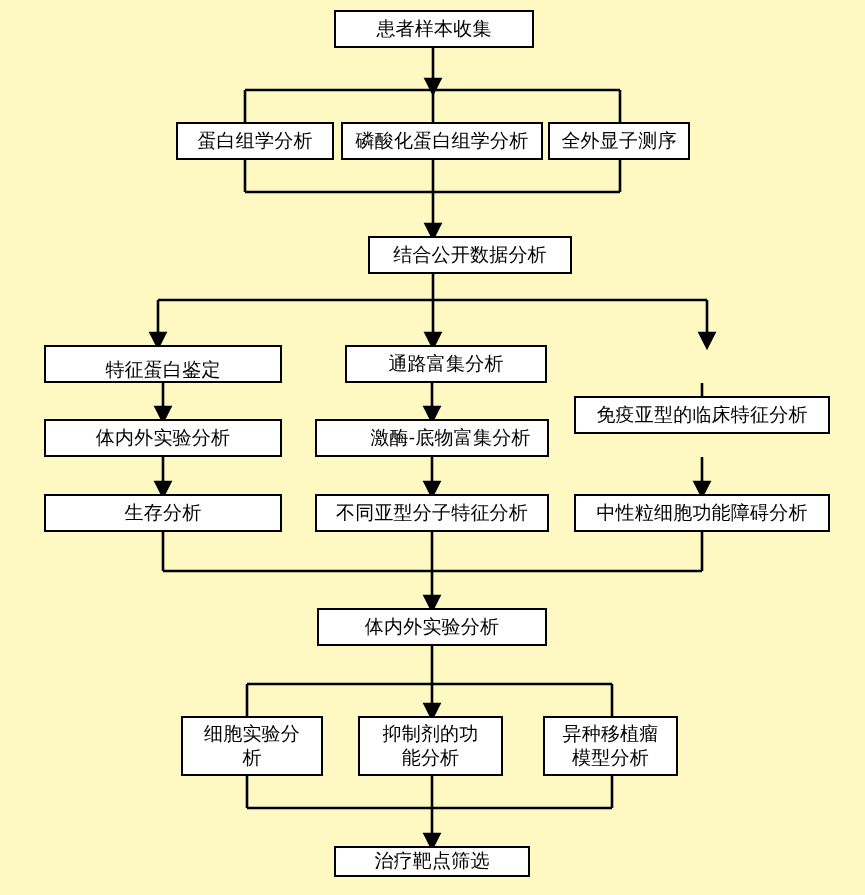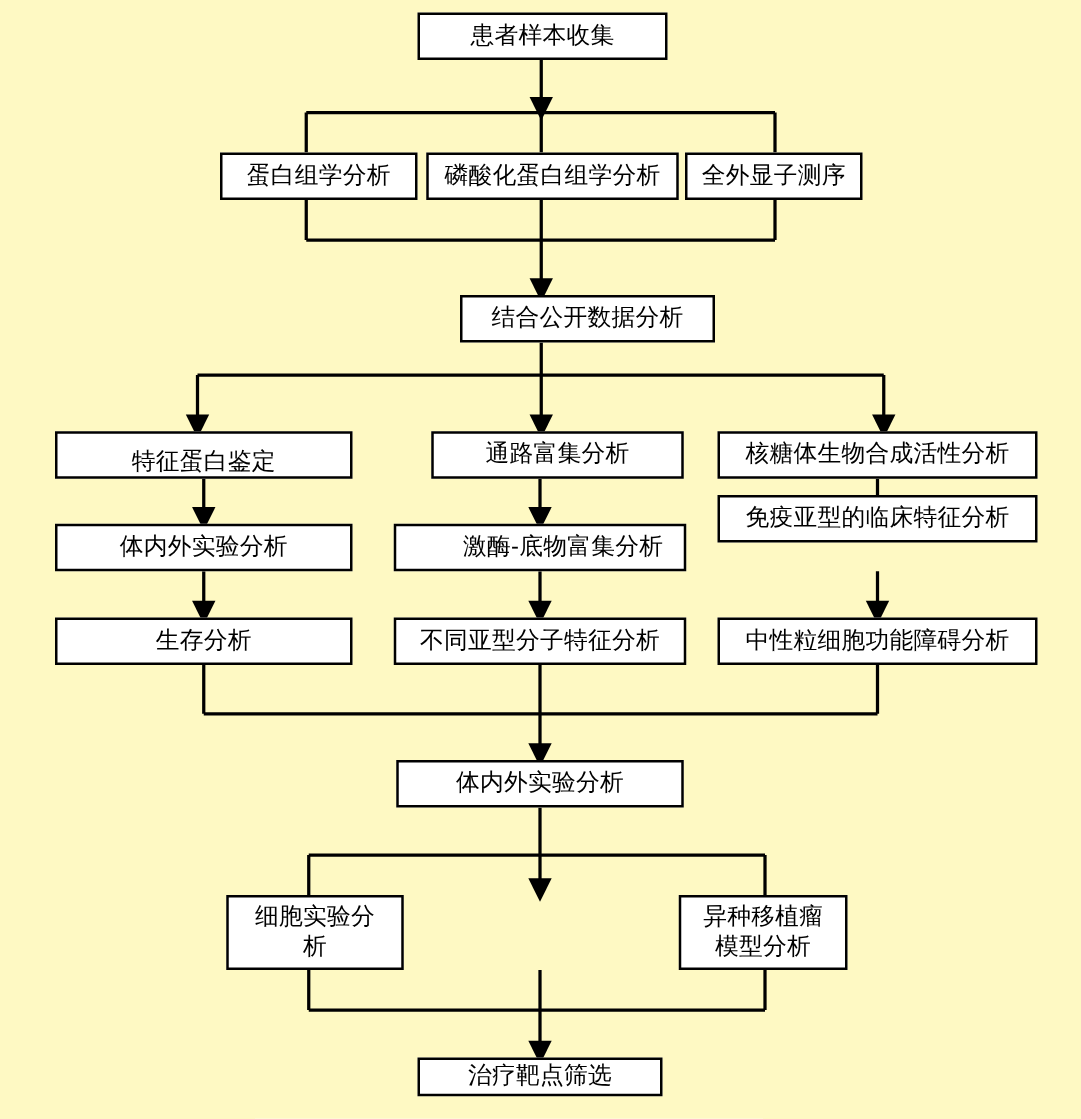--- a/index.html
+++ b/index.html
@@ -128,23 +128,20 @@
   </div>
   <div class="node-box" style="left: 331px; top: 236px; width: 204px; height: 38px; margin-left: 37px;">
     <span class="node-label">结合公开数据分析</span>
   </div>
   <div class="node-box" style="left: 44px; top: 345px; width: 238px; height: 38px; align-items: flex-end;">
     <span class="node-label">特征蛋白鉴定</span>
   </div>
   <div class="node-box" style="left: 315px; top: 345px; width: 202px; height: 38px; margin-left: 30px;">
     <span class="node-label">通路富集分析</span>
   </div>
-  <div class="node-box" style="left: 574px; top: 345px; width: 256px; height: 38px;">
-    <span class="node-label">核糖体生物合成活性分析</span>
-  </div>
   <div class="node-box" style="left: 44px; top: 419px; width: 238px; height: 38px;">
     <span class="node-label">体内外实验分析</span>
   </div>
   <div class="node-box" style="left: 315px; top: 419px; width: 234px; height: 38px; padding-left: 41px;">
     <span class="node-label">激酶-底物富集分析</span>
   </div>
   <div class="node-box" style="left: 574px; top: 396px; width: 256px; height: 38px;">
     <span class="node-label">免疫亚型的临床特征分析</span>
   </div>
   <div class="node-box" style="left: 44px; top: 494px; width: 238px; height: 38px;">
@@ -156,20 +153,24 @@
   <div class="node-box" style="left: 574px; top: 494px; width: 256px; height: 38px;">
     <span class="node-label">中性粒细胞功能障碍分析</span>
   </div>
   <div class="node-box" style="left: 317px; top: 608px; width: 230px; height: 38px;">
     <span class="node-label">体内外实验分析</span>
   </div>
   <div class="node-box two-line" style="left: 181px; top: 716px; width: 142px; height: 60px;">
     <span class="node-label">细胞实验分
 析</span>
   </div>
+  <div class="node-box two-line" style="left: 358px; top: 716px; width: 145px; height: 60px;">
+    <span class="node-label">抑制剂的功
+能分析</span>
+  </div>
   <div class="node-box two-line" style="left: 543px; top: 716px; width: 135px; height: 60px;">
     <span class="node-label">异种移植瘤
 模型分析</span>
   </div>
   <div class="node-box" style="left: 334px; top: 846px; width: 196px; height: 31px;">
     <span class="node-label">治疗靶点筛选</span>
   </div>
 
 </div>
 

